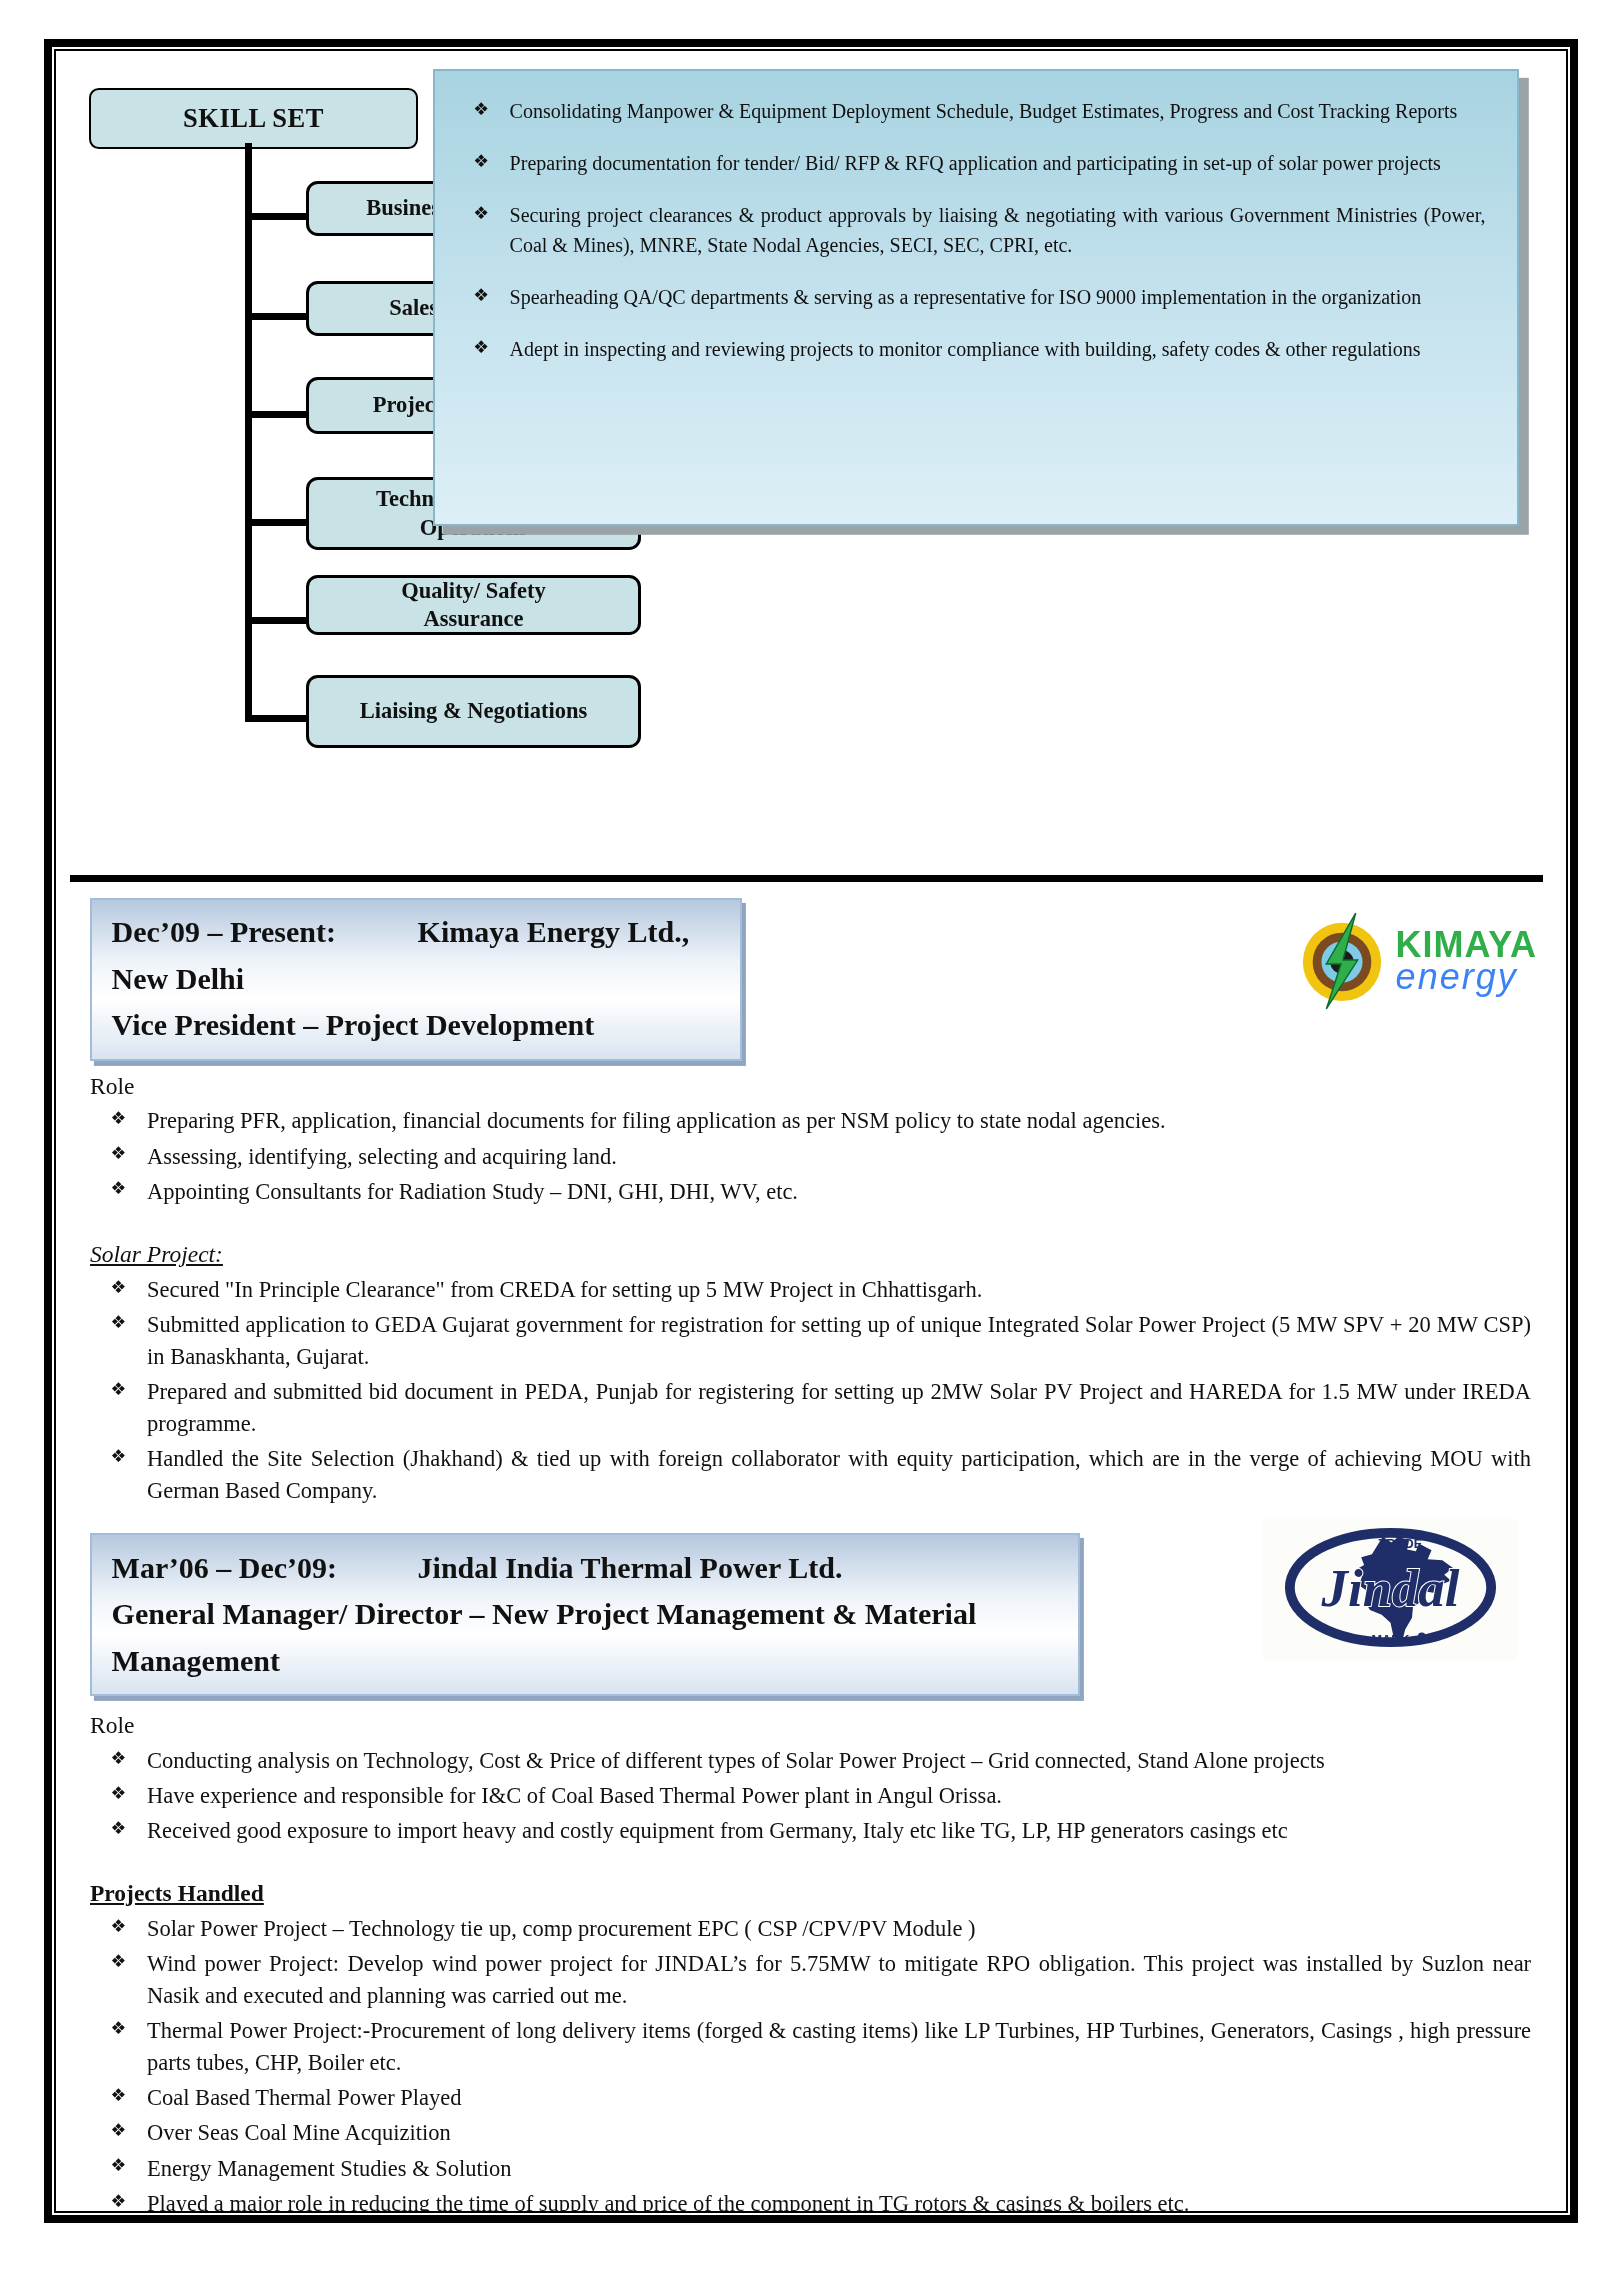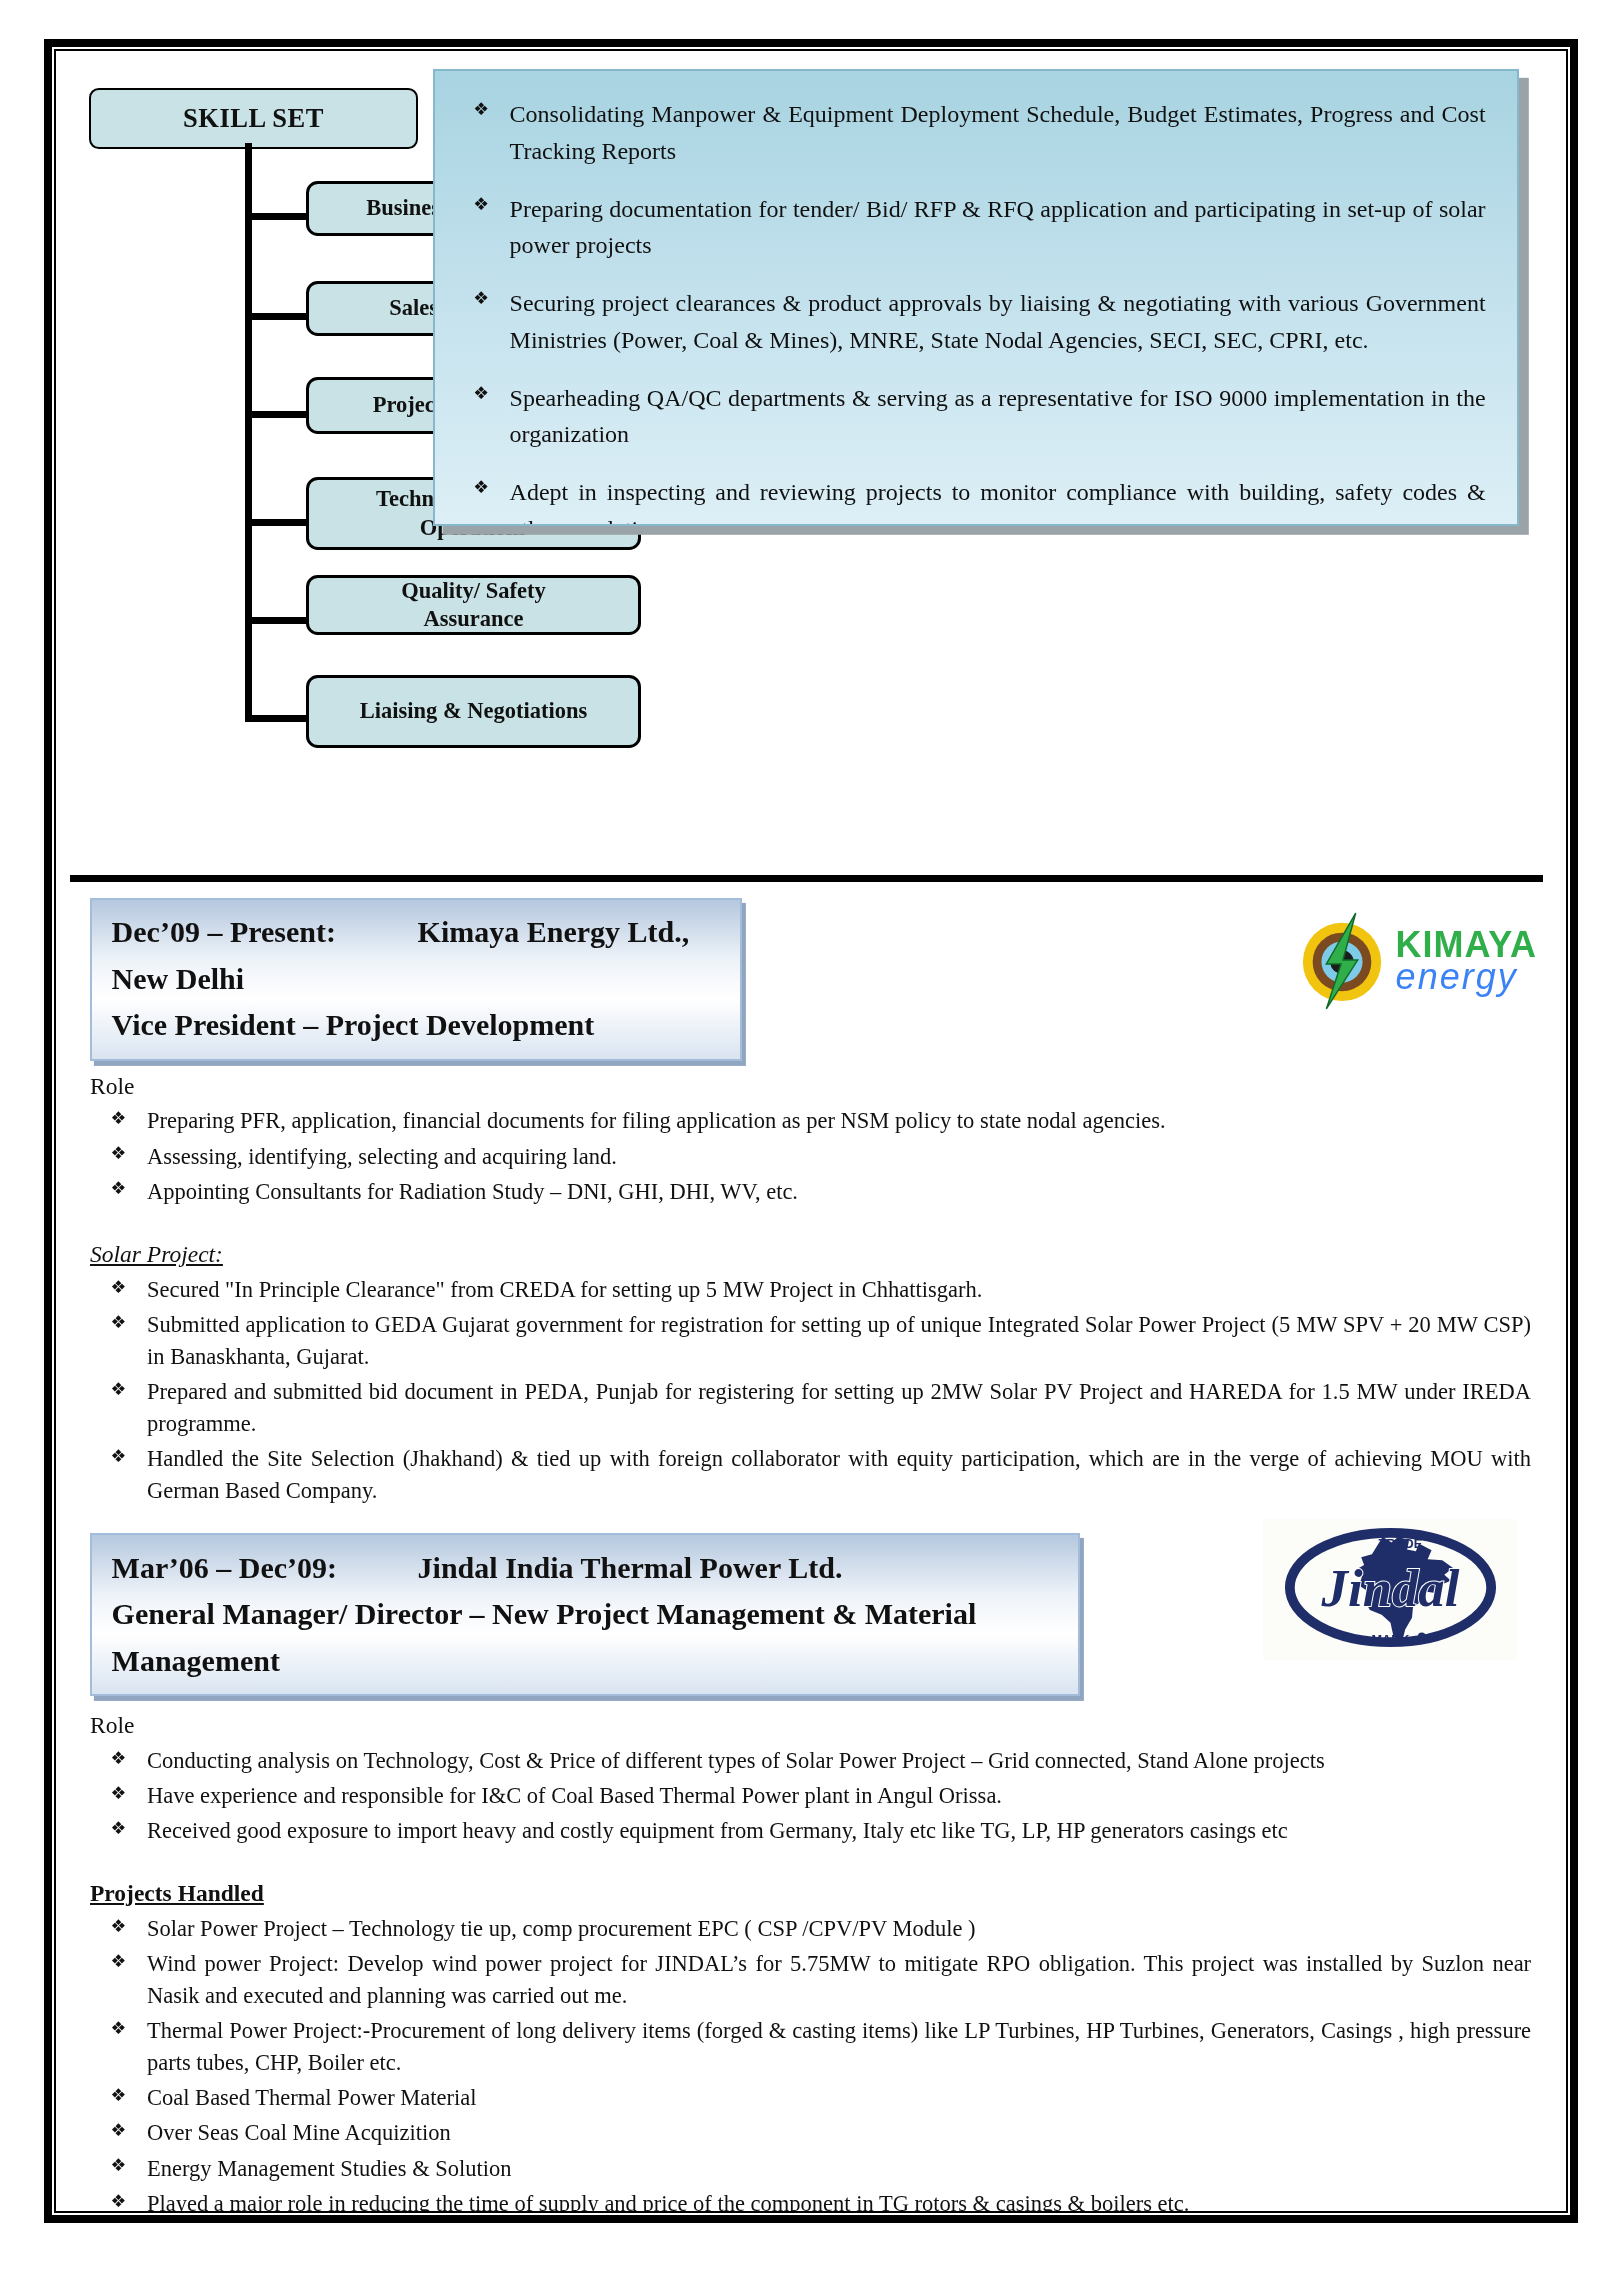--- a/index.html
+++ b/index.html
@@ -26,21 +26,21 @@
   .sb2{top:230px;height:55px;}
   .sb3{top:326px;height:57px;}
   .sb4{top:426px;height:73px;padding:2px 47px;}
   .sb5{top:524px;height:60px;padding:2px 57px;}
   .sb6{top:624px;height:73px;}
 
   .panel{position:absolute;left:377px;top:17.6px;width:1086px;height:457px;box-sizing:border-box;
     background:linear-gradient(to bottom,var(--panel-top,#a8d3e1) 0%,#c6e3ee 55%,var(--panel-bottom,#ddeff6) 100%);
     border:2px solid #86b7cb;box-shadow:9.8px 8.8px 0 #9aa3a8;padding:25.5px 25.5px 9.8px 17.6px;overflow:hidden;}
   .panel .brow{margin-bottom:21.6px;}
-  .panel .btxt{font-size:24px;line-height:1.52;}
+  .panel .btxt{font-size:20px;line-height:1.52;}
 
   
   .brow{display:flex;}
   .blt{flex:none;width:57px;text-align:center;font-family:"DejaVu Sans",sans-serif;font-size:17.6px;padding-top:2.9px;}
   .btxt{flex:1;text-align:justify;font-size:22.5px;line-height:1.43;padding-right:5.9px;}
 
   
   .emp-row{position:relative;height:147px;}
   .emp-rule{position:absolute;left:13.7px;right:23.5px;top:138px;height:6.9px;background:#000;}
   .emp-banner{position:absolute;left:50%;transform:translateX(-50%);top:92px;background:#000;color:#fff;
@@ -247,21 +247,21 @@
           <span class="btxt">Wind power Project: Develop wind power project for JINDAL’s for 5.75MW to mitigate RPO obligation. This project was installed by Suzlon near Nasik and executed and planning was carried out me.</span>
         </div>
 
         <div class="brow">
           <span class="blt">❖</span>
           <span class="btxt">Thermal Power Project:-Procurement of long delivery items (forged &amp; casting items) like LP Turbines, HP Turbines, Generators, Casings , high pressure parts tubes, CHP, Boiler etc.</span>
         </div>
 
         <div class="brow">
           <span class="blt">❖</span>
-          <span class="btxt">Coal Based Thermal Power Material</span>
+          <span class="btxt">Coal Based Thermal Power Played</span>
         </div>
 
         <div class="brow">
           <span class="blt">❖</span>
           <span class="btxt">Over Seas Coal Mine Acquizition</span>
         </div>
 
         <div class="brow">
           <span class="blt">❖</span>
           <span class="btxt">Energy Management Studies &amp; Solution</span>

